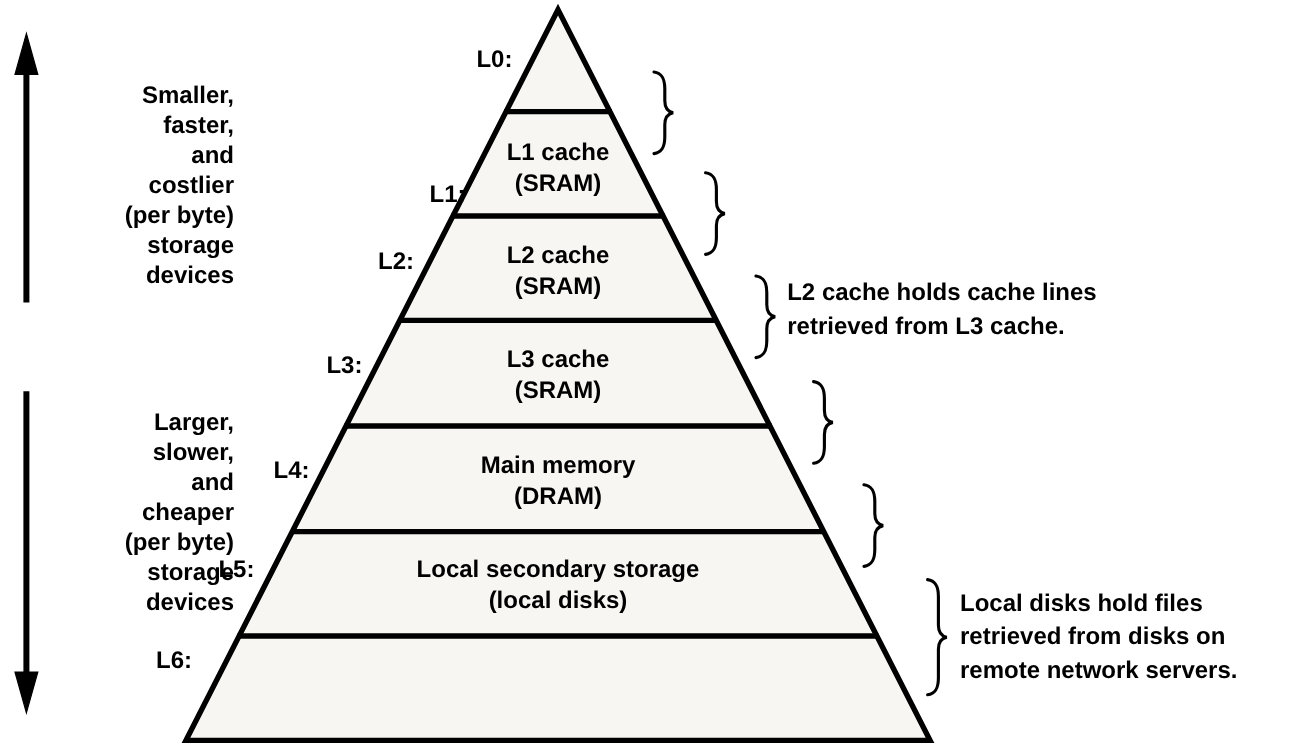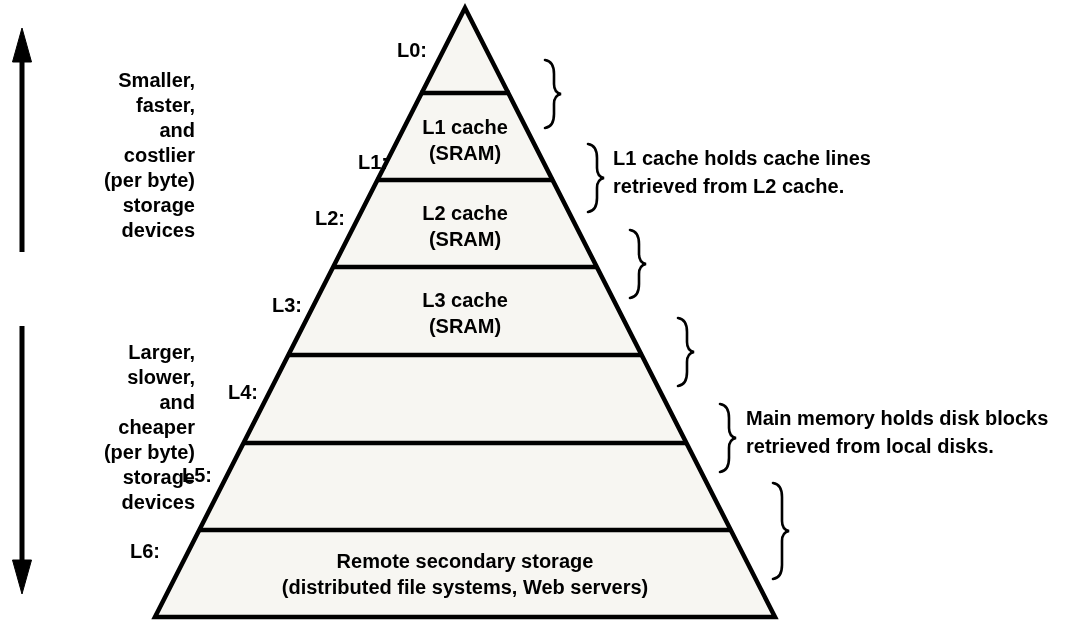--- a/index.html
+++ b/index.html
@@ -73,21 +73,24 @@
   <div class="txt lvl-label" style="left:198px;top:379px;">L4:</div>
   <div class="txt lvl-label" style="left:152px;top:462px;">L5:</div>
   <div class="txt lvl-label" style="left:100px;top:538px;text-align:right;">L6:</div>
 
   <div class="txt lvl-name" style="left:255px;top:114px;">L1 cache
 (SRAM)</div>
   <div class="txt lvl-name" style="left:255px;top:200px;">L2 cache
 (SRAM)</div>
   <div class="txt lvl-name" style="left:255px;top:287px;">L3 cache
 (SRAM)</div>
-  <div class="txt lvl-name" style="left:255px;top:548px;">Remote secondary storage
-(distributed file systems, Web servers)</div>
+  <div class="txt lvl-name" style="left:255px;top:375px;">Main memory
+(DRAM)</div>
+  <div class="txt lvl-name" style="left:255px;top:462px;">Local secondary storage
+(local disks)</div>
 
-  <div class="txt annot" style="left:613px;top:144px;">L1 cache holds cache lines
-retrieved from L2 cache.</div>
-  <div class="txt annot" style="left:746px;top:404px;">Main memory holds disk blocks
-retrieved from local disks.</div>
+  <div class="txt annot" style="left:656px;top:230px;">L2 cache holds cache lines
+retrieved from L3 cache.</div>
+  <div class="txt annot" style="left:800px;top:489px;">Local disks hold files
+retrieved from disks on
+remote network servers.</div>
 
 </div>
 
 </body></html>

